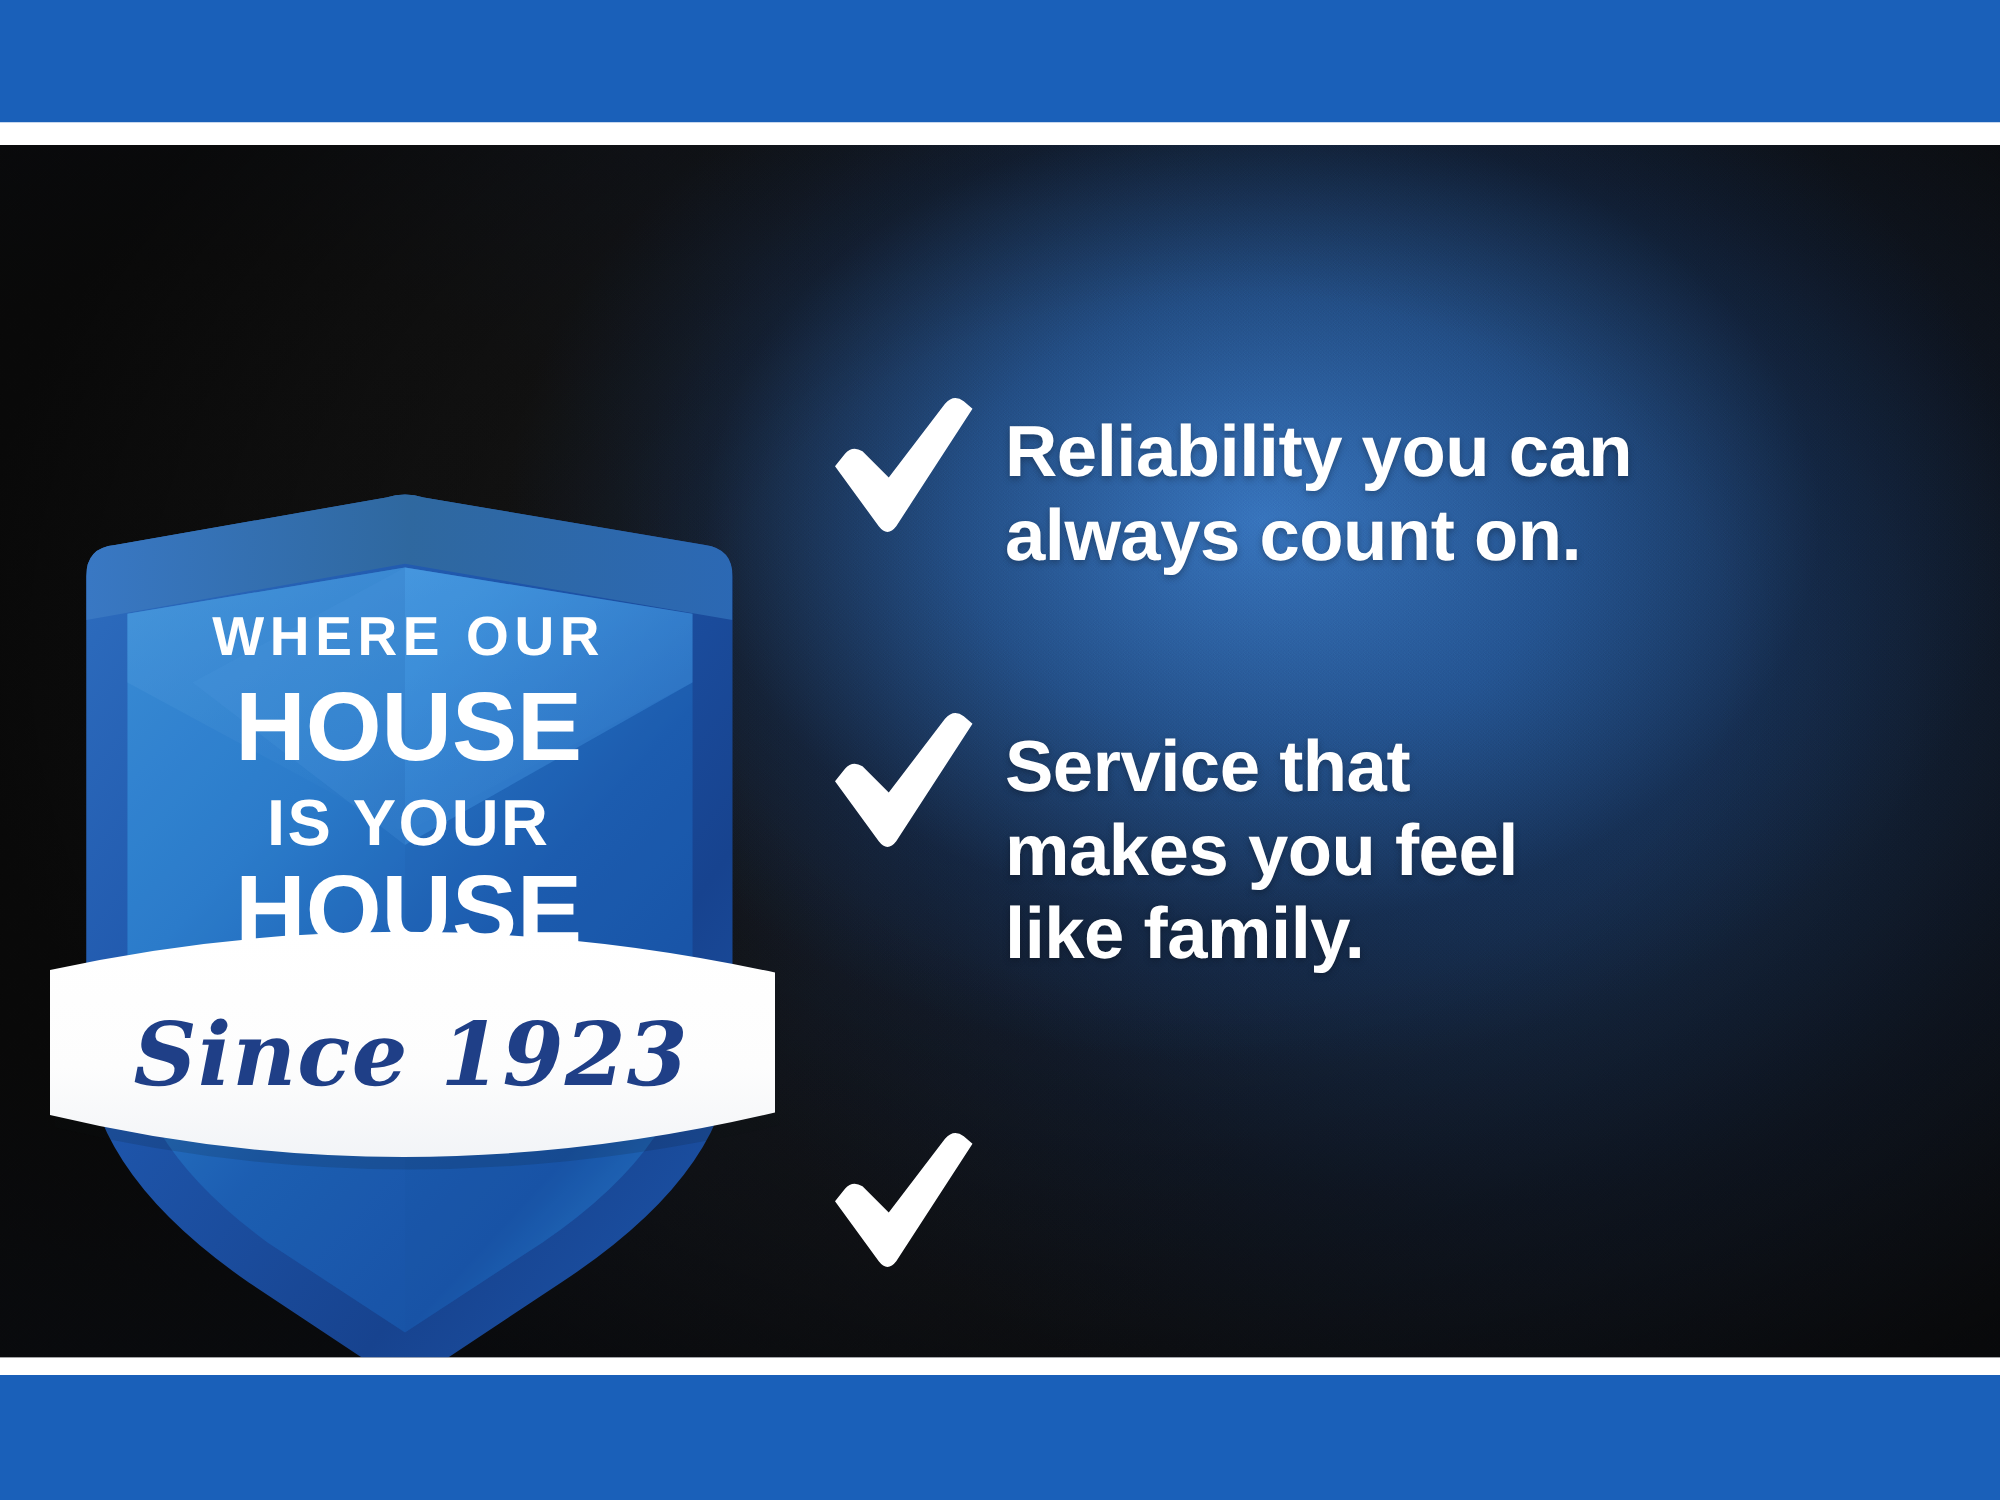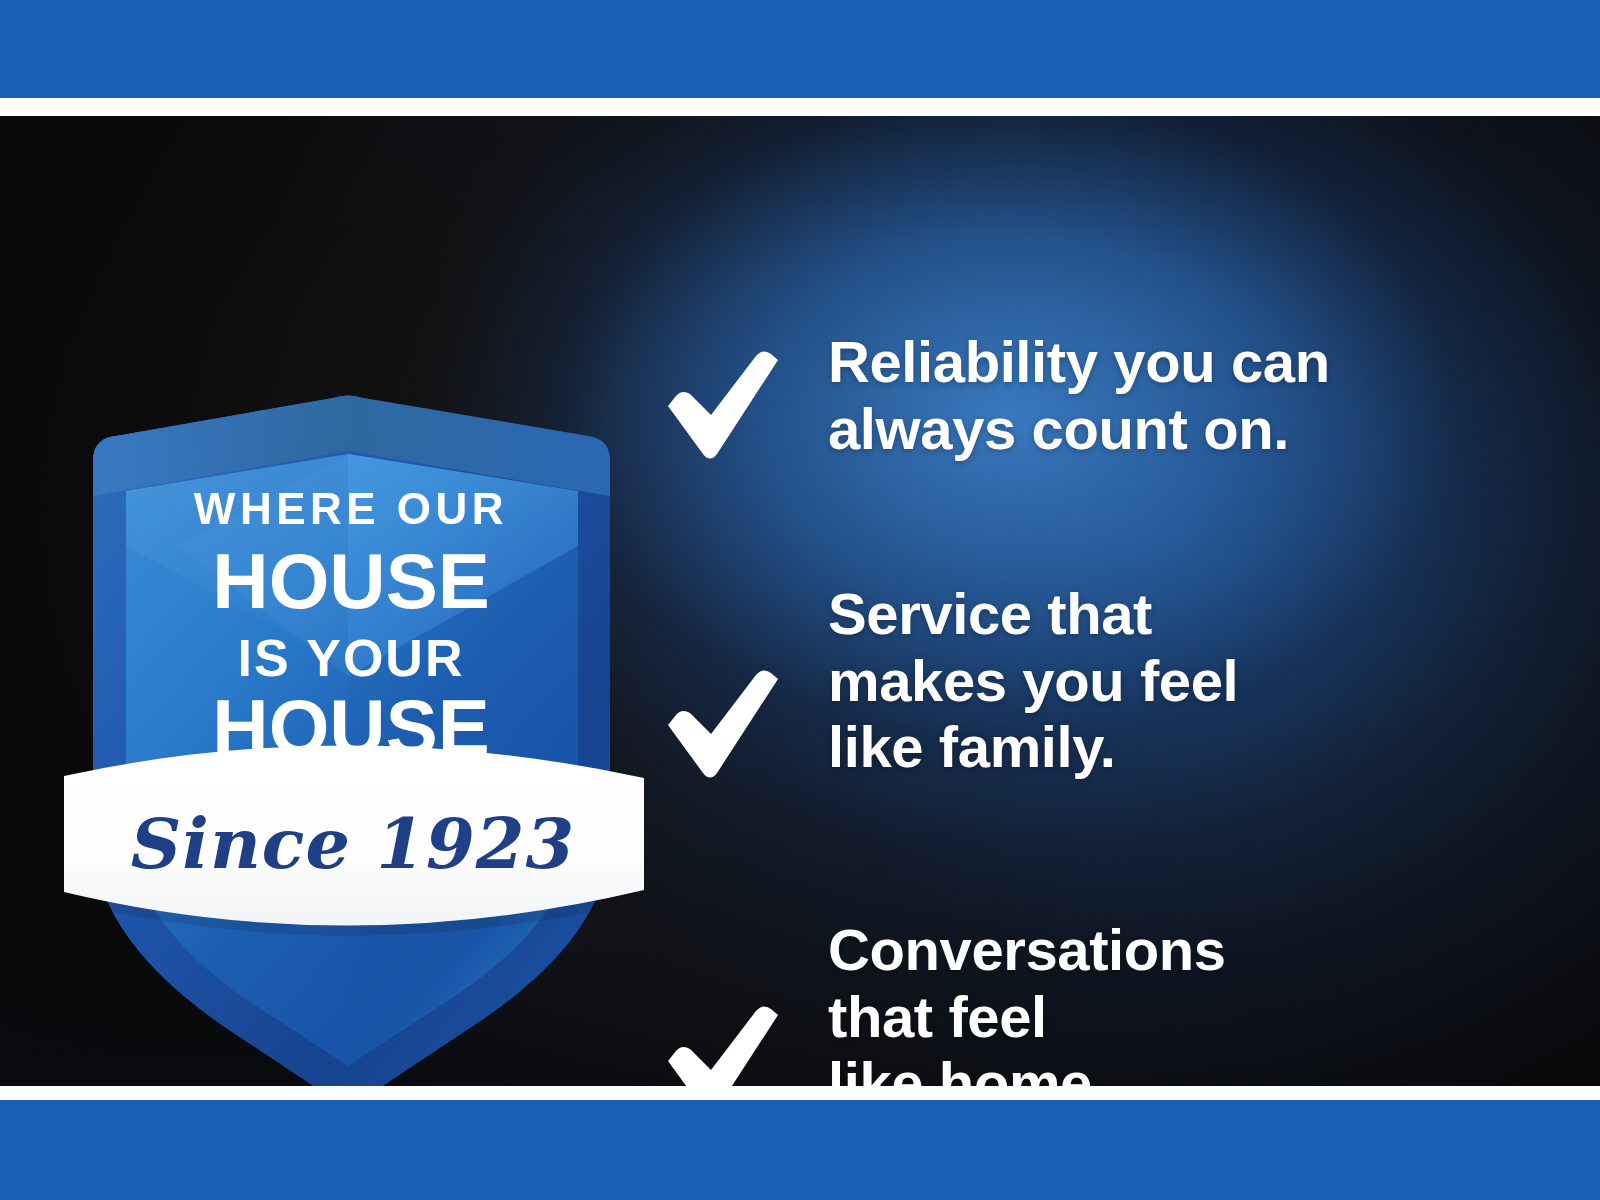--- a/index.html
+++ b/index.html
@@ -41,21 +41,21 @@
       repeating-linear-gradient(-63deg, rgba(255,255,255,.06) 0 1px, rgba(0,0,0,.08) 1px 2px);
     background-size:3px 3px, 3px 3px, 2px 2px;
     pointer-events:none;
   }
   .vignette{
     position:absolute;inset:0;pointer-events:none;
     background:radial-gradient(ellipse 1000px 700px at 980px 400px, rgba(0,0,0,0) 40%, rgba(0,0,0,.30) 78%, rgba(0,0,0,.55) 100%);
   }
 
   
-  .emblem{position:absolute;left:48px;top:130px;width:620px;height:700px;}
+  .emblem{position:absolute;left:24px;top:130px;width:620px;height:700px;}
   .emblem svg{display:block;width:620px;height:700px;overflow:visible;}
 
   .shield-line{
     font-family:"Liberation Sans", sans-serif;
     font-weight:bold;
     fill:#ffffff;
     text-anchor:middle;
   }
   .sl-small{font-size:44px;letter-spacing:4.5px;}
   .sl-big{font-size:78px;letter-spacing:0px;}
@@ -65,21 +65,21 @@
     font-style:italic;
     font-weight:bold;
     font-size:70px;
     fill:#1f3f87;
     text-anchor:middle;
     letter-spacing:1px;
   }
 
   
   .bullets{position:absolute;left:660px;top:195px;width:880px;}
-  .bullet{position:absolute;display:flex;align-items:flex-end;gap:24px;}
+  .bullet{position:absolute;display:flex;align-items:flex-start;}
   .b1{top:0;}
   .b2{top:252px;}
   .b3{top:588px;}
   .tick{flex:0 0 auto;width:122px;height:118px;margin-right:22px;}
   .tick svg{display:block;width:122px;height:118px;}
   .btext{
     color:#ffffff;
     font-family:"Liberation Sans", sans-serif;
     font-weight:bold;
     font-size:58px;
@@ -198,23 +198,20 @@
 like family.</span>
       </div>
 
       <div class="bullet b3">
         <span class="tick">
           <svg viewBox="0 0 122 118" xmlns="http://www.w3.org/2000/svg">
             <path d="M8,62 L16,52 Q22,45 30,50 L51,71 L96,12 Q103,4 111,10 L118,16
                      L57,110 Q50,119 43,110 Z" fill="#ffffff"></path>
           </svg>
         </span>
-        <span class="btext">Conversations
-that feel
-like home.</span>
       </div>
 
     </div>
   </div>
 
   <div class="gap gap-bottom"></div>
   <div class="bar bar-bottom"></div>
 
 </div>
 

